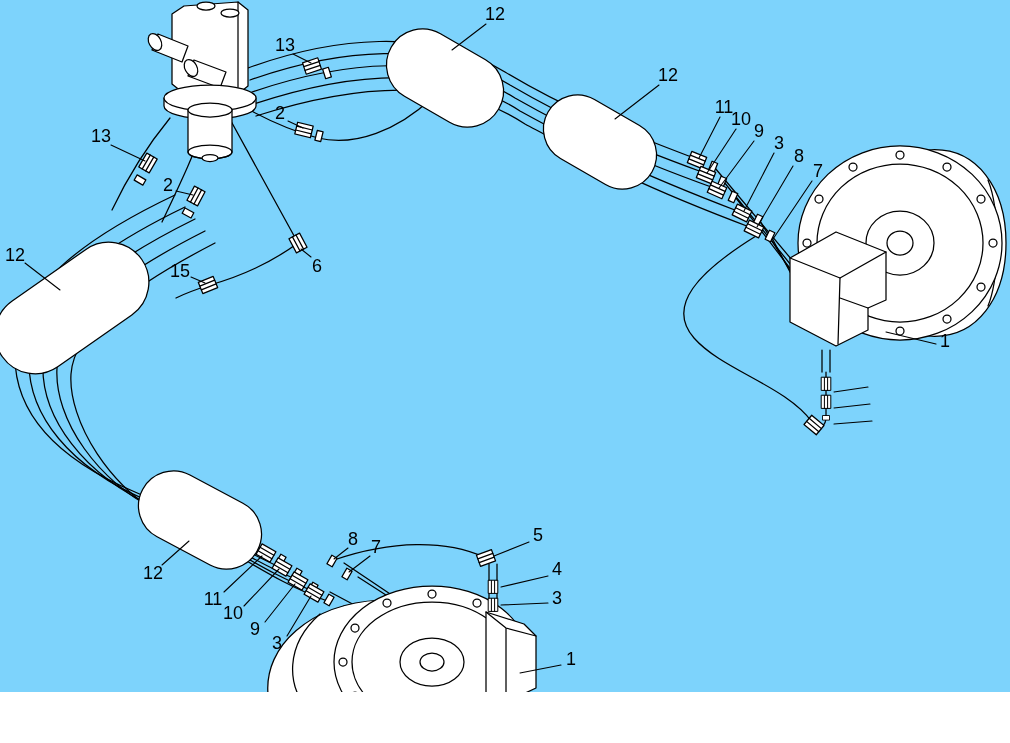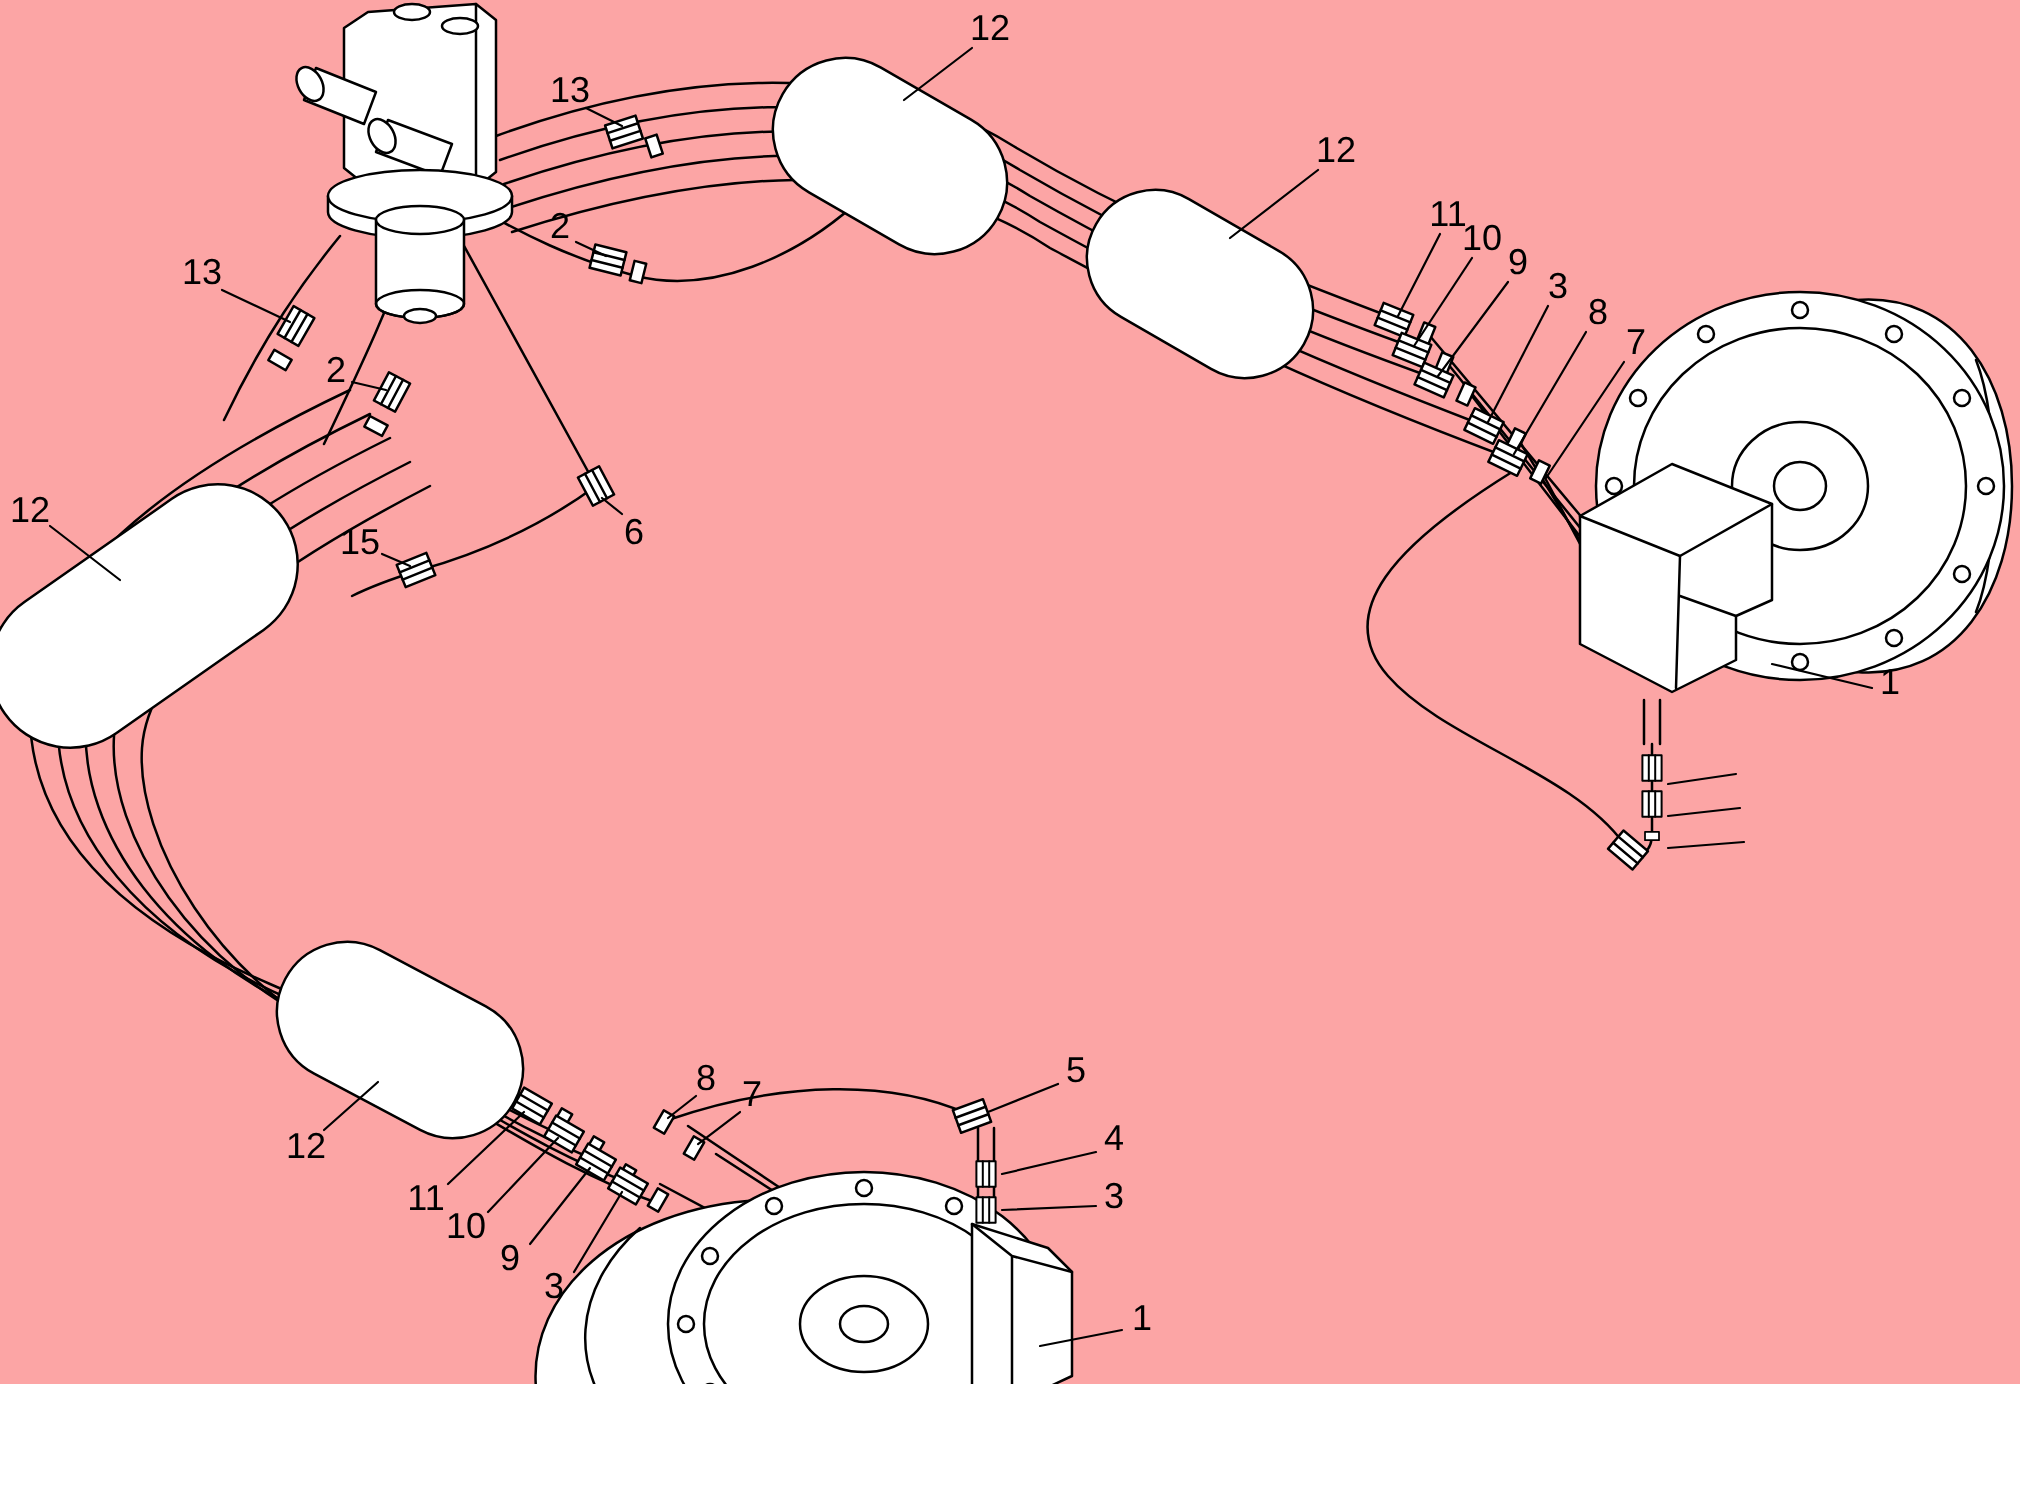--- a/index.html
+++ b/index.html
@@ -1,17 +1,17 @@
 <!DOCTYPE html>
 <html><head>
 <meta charset="utf-8">
 <title>Diagram</title>
 <style>
   html,body{margin:0;padding:0;background:#ffffff;}
-  .page{position:relative;width:1010px;height:692px;background:#fca5a5;overflow:hidden;}
+  .page{position:relative;width:1010px;height:692px;background:#7dd3fc;overflow:hidden;}
   svg{display:block;width:1010px;height:743px;}
   text{font-family:"Liberation Sans",sans-serif;}
 </style>
 </head>
 <body>
 
 <div class="page">
 <svg viewBox="0 0 1010 743" xmlns="http://www.w3.org/2000/svg" aria-label="Hydraulic hose piping between a rotary joint, hose clamp sleeves and two travel motors">
   <defs>
     <g id="fit">

